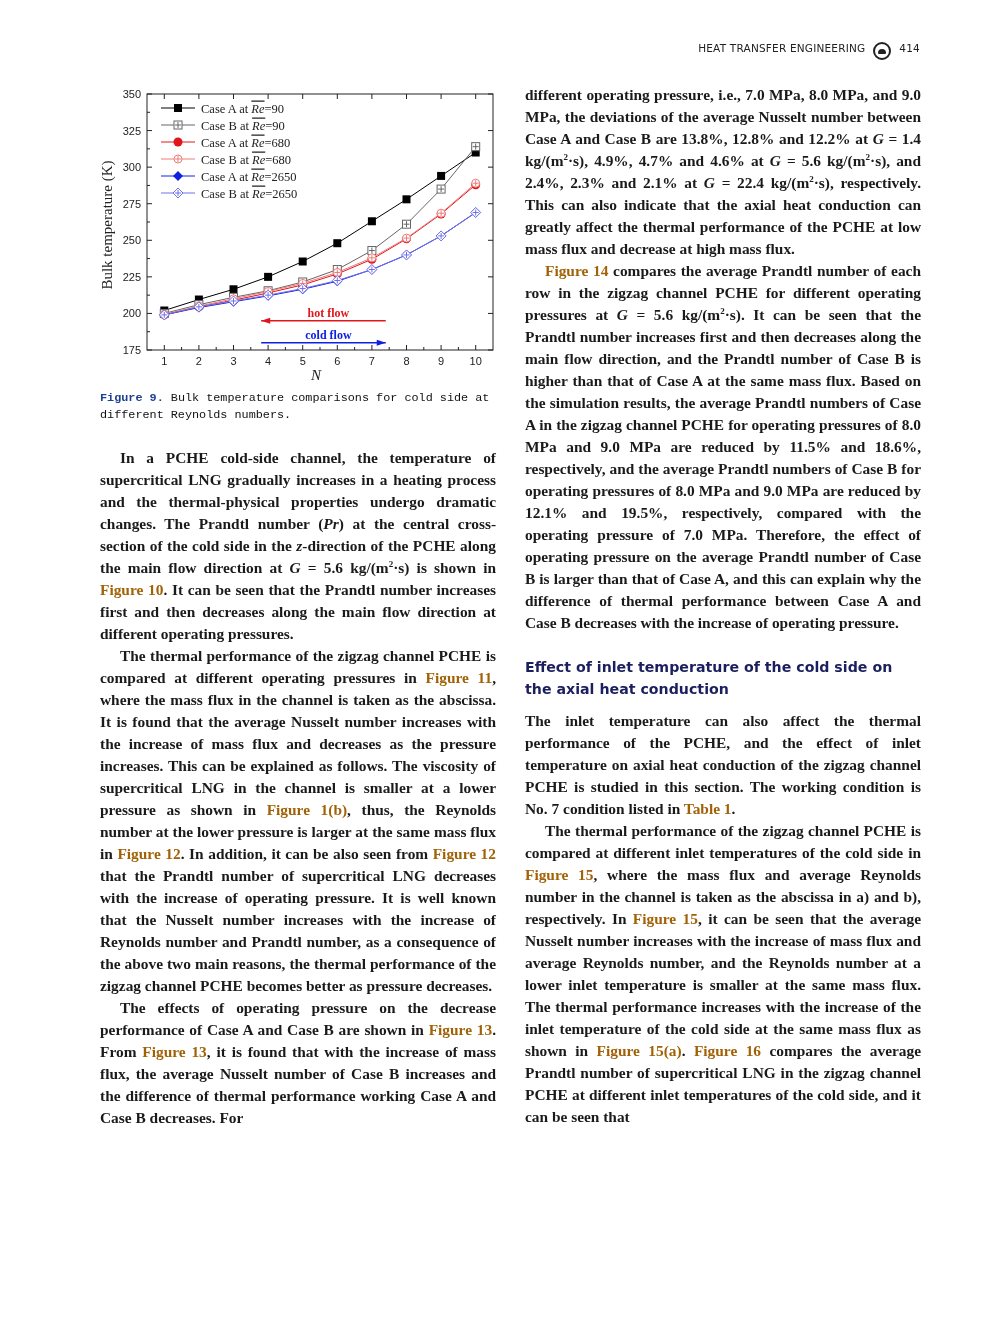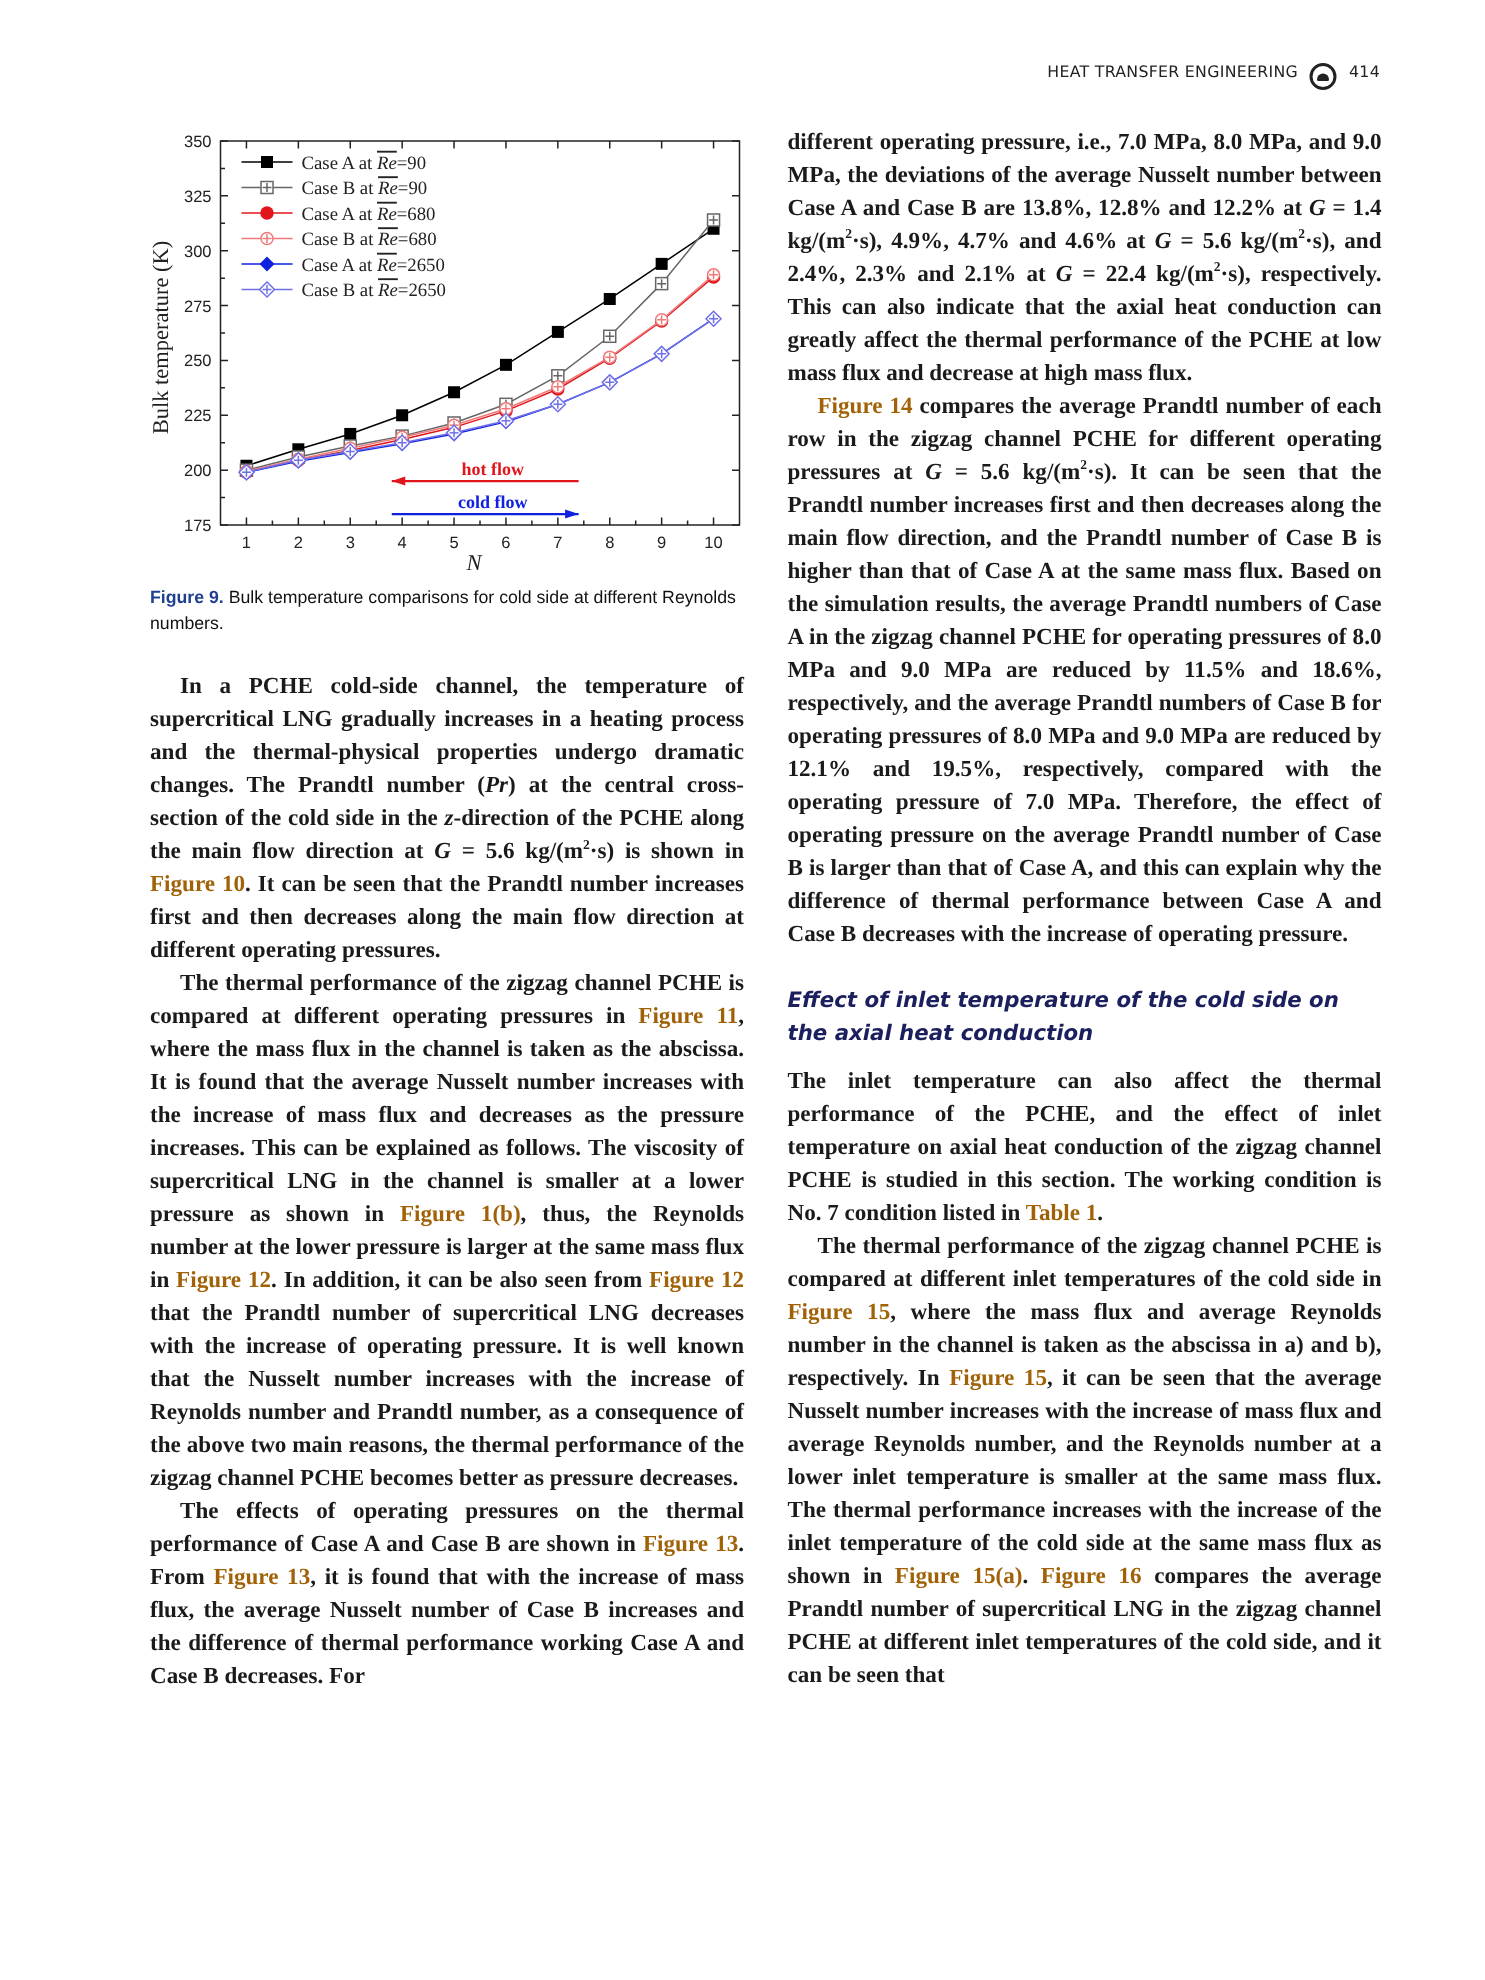--- a/index.html
+++ b/index.html
@@ -11,25 +11,25 @@
   .header .logo { width: 18px; height: 18px; border-radius: 50%; border: 2px solid #222; box-sizing: border-box; position: relative; display: inline-block; }
   .header .logo::after { content: ""; position: absolute; left: 3px; top: 5px; width: 8px; height: 5px; background: #222; border-radius: 4px 4px 1px 1px; }
   .col { position: absolute; top: 0; width: 396px; font-family: "Liberation Serif", serif; font-size: 15.4px; line-height: 22px; text-align: justify; }
   .col.left { left: 100px; }
   .col.right { left: 525px; }
   .col p { margin: 0; font-weight: bold; }
   .col p.indent { text-indent: 20px; }
   .link { color: #a16207; }
   .fig-caption {
     position: absolute; left: 100px; top: 390px; width: 398px;
-    font-family: Liberation Sans, sans-serif; font-size: 11.8px; line-height: 17px; color: #111;
+    font-family: Liberation Mono, monospace; font-size: 11.8px; line-height: 17px; color: #111;
   }
   .fig-caption .figlabel { color: #1f3f8f; font-weight: bold; }
   .section-heading {
-    font-family: "DejaVu Sans", sans-serif; font-style: italic; font-weight: bold; font-size: 14.2px;
+    font-family: "DejaVu Sans", sans-serif; font-weight: bold; font-size: 14.2px;
     line-height: 22px; color: #1b1f5e; text-align: left;
   }
   sup { font-size: 9px; line-height: 0; }
   #chart { position: absolute; left: 95px; top: 82px; }
   .chart-text { font-family: "Liberation Serif", serif; }
   .tick-text { font-family: "Liberation Sans", sans-serif; font-size: 11px; fill: #222; }
 </style>
 </head>
 <body>
 
@@ -382,21 +382,21 @@
 </div>
 
 <div class="col left" style="top: 447px;">
   <p class="indent">
     <span>In a PCHE cold-side channel, the temperature of supercritical LNG gradually increases in a heating process and the thermal-physical properties undergo dramatic changes. The Prandtl number (</span><i>Pr</i><span>) at the central cross-section of the cold side in the </span><i>z</i><span>-direction of the PCHE along the main flow direction at </span><i>G</i><span> = 5.6 kg/(m</span><sup>2</sup><span>·s) is shown in </span><span class="link">Figure 10</span><span>. It can be seen that the Prandtl number increases first and then decreases along the main flow direction at different operating pressures.</span>
   </p>
   <p class="indent">
     <span>The thermal performance of the zigzag channel PCHE is compared at different operating pressures in </span><span class="link">Figure 11</span><span>, where the mass flux in the channel is taken as the abscissa. It is found that the average Nusselt number increases with the increase of mass flux and decreases as the pressure increases. This can be explained as follows. The viscosity of supercritical LNG in the channel is smaller at a lower pressure as shown in </span><span class="link">Figure 1(b)</span><span>, thus, the Reynolds number at the lower pressure is larger at the same mass flux in </span><span class="link">Figure 12</span><span>. In addition, it can be also seen from </span><span class="link">Figure 12</span><span> that the Prandtl number of supercritical LNG decreases with the increase of operating pressure. It is well known that the Nusselt number increases with the increase of Reynolds number and Prandtl number, as a consequence of the above two main reasons, the thermal performance of the zigzag channel PCHE becomes better as pressure decreases.</span>
   </p>
   <p class="indent">
-    <span>The effects of operating pressures on the thermal performance of Case A and Case B are shown in </span><span class="link">Figure 13</span><span>. From </span><span class="link">Figure 13</span><span>, it is found that with the increase of mass flux, the average Nusselt number of Case B increases and the difference of thermal performance working Case A and Case B decreases. For</span>
+    <span>The effects of operating pressure on the decrease performance of Case A and Case B are shown in </span><span class="link">Figure 13</span><span>. From </span><span class="link">Figure 13</span><span>, it is found that with the increase of mass flux, the average Nusselt number of Case B increases and the difference of thermal performance working Case A and Case B decreases. For</span>
   </p>
 </div>
 
 <div class="col right" style="top: 84px;">
   <p>
     <span>different operating pressure, i.e., 7.0 MPa, 8.0 MPa, and 9.0 MPa, the deviations of the average Nusselt number between Case A and Case B are 13.8%, 12.8% and 12.2% at </span><i>G</i><span> = 1.4 kg/(m</span><sup>2</sup><span>·s), 4.9%, 4.7% and 4.6% at </span><i>G</i><span> = 5.6 kg/(m</span><sup>2</sup><span>·s), and 2.4%, 2.3% and 2.1% at </span><i>G</i><span> = 22.4 kg/(m</span><sup>2</sup><span>·s), respectively. This can also indicate that the axial heat conduction can greatly affect the thermal performance of the PCHE at low mass flux and decrease at high mass flux.</span>
   </p>
   <p class="indent">
     <span class="link">Figure 14</span><span> compares the average Prandtl number of each row in the zigzag channel PCHE for different operating pressures at </span><i>G</i><span> = 5.6 kg/(m</span><sup>2</sup><span>·s). It can be seen that the Prandtl number increases first and then decreases along the main flow direction, and the Prandtl number of Case B is higher than that of Case A at the same mass flux. Based on the simulation results, the average Prandtl numbers of Case A in the zigzag channel PCHE for operating pressures of 8.0 MPa and 9.0 MPa are reduced by 11.5% and 18.6%, respectively, and the average Prandtl numbers of Case B for operating pressures of 8.0 MPa and 9.0 MPa are reduced by 12.1% and 19.5%, respectively, compared with the operating pressure of 7.0 MPa. Therefore, the effect of operating pressure on the average Prandtl number of Case B is larger than that of Case A, and this can explain why the difference of thermal performance between Case A and Case B decreases with the increase of operating pressure.</span>
   </p>

